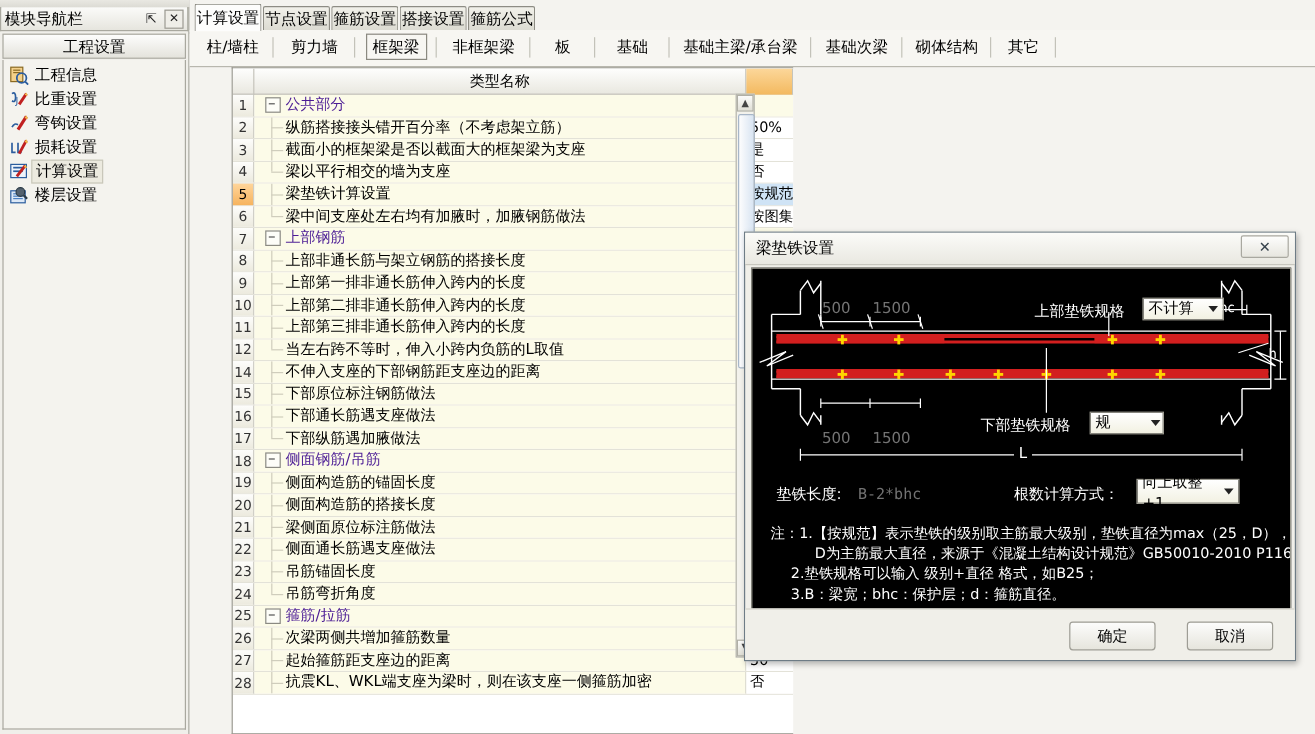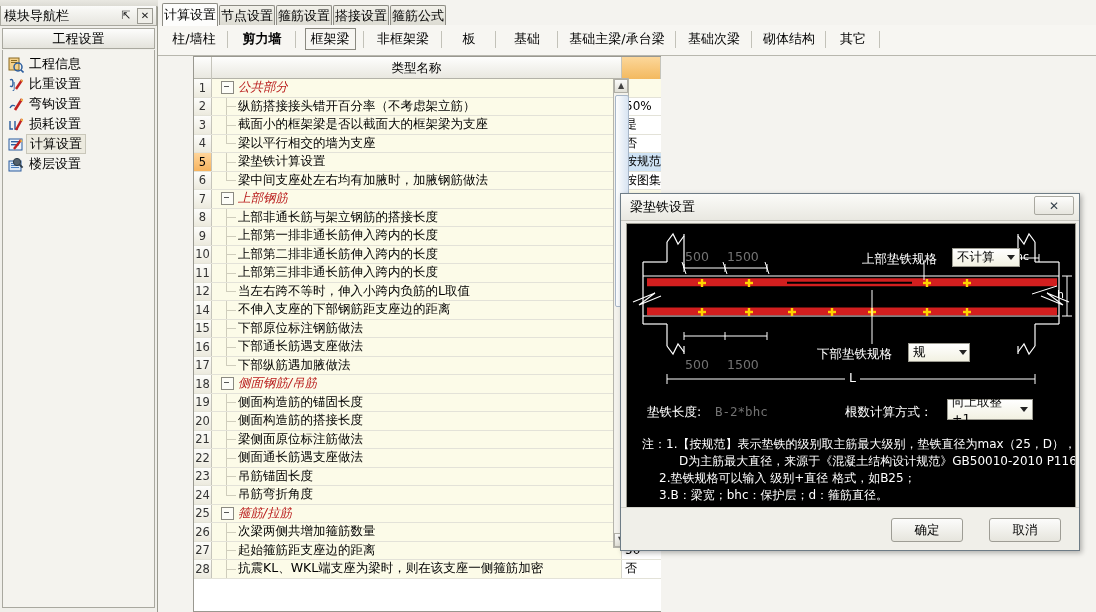--- a/index.html
+++ b/index.html
@@ -51,21 +51,21 @@
     font-size:13px;
   }
   .nav-list {
     position:absolute; left:2px; top:50px; width:153px; height:558px;
     background:#f4f3ee;
     border:1px solid #a9a89f; border-top:none;
     box-sizing:border-box;
     padding-top:3px;
   }
   .nav-item {
-    display:flex; align-items:flex-end; height:20px; padding-left:5px; gap:5px;
+    display:flex; align-items:center; height:20px; padding-left:5px; gap:5px;
     cursor:default;
   }
   .nav-item.selected .nav-item-label {
     background:#eceadf; border:1px solid #c9c7ba; padding:0 3px; margin:-1px -3px;
   }
   .nav-item-label { font-size:13px; white-space:nowrap; }
   .nv-icon { width:16px; height:16px; position:relative; flex:0 0 16px; }
 
   
   .content {
@@ -139,21 +139,21 @@
     display:flex; align-items:center; justify-content:center;
     font-size:11.5px; color:#333;
   }
   .grow.sel .g-num { background:linear-gradient(#ffd59a,#f6b35e); color:#000; }
   .g-name {
     width:410px; box-sizing:border-box; border-right:1px solid #d7d6cc;
     background:#fcfbe8;
     display:flex; align-items:center;
     font-size:12.5px; padding-left:2px; white-space:nowrap; overflow:hidden;
   }
-  .grow.group .g-name { color:#b91c1c;font-style:italic; }
+  .grow.group .g-name { color:#4c1d95; }
   .grow.group .g-name, .grow.group .g-val { background:#fcfbe8; }
   .g-val {
     flex:1; box-sizing:border-box; background:#fff;
     display:flex; align-items:center; font-size:12px;
     padding-left:3px; white-space:nowrap; overflow:hidden;
   }
   .grow.sel .g-val { background:#cfe3f5; }
   .expander {
     width:11px; height:11px; border:1px solid #8b8a82; background:#fdfdf8;
     margin-left:7px; margin-right:4px; position:relative; flex:0 0 11px;
@@ -372,21 +372,21 @@
         <span>箍筋公式</span>
       </div>
       <div class="tabstrip-line"></div>
     </div>
 
     <div class="subtabs">
       <div class="subtab" style="left:4px;width:64px;">
         <span class="subtab-label">柱/墙柱</span>
       </div>
       <div class="subtab-sep" style="left:69px;"></div>
-      <div class="subtab" style="left:72px;width:64px;font-weight:bold;">
+      <div class="subtab" style="left:72px;width:64px;">
         <span class="subtab-label">剪力墙</span>
       </div>
       <div class="subtab-sep" style="left:137px;"></div>
       <div class="subtab active" style="left:140px;width:64px;">
         <span class="subtab-label">框架梁</span>
       </div>
       <div class="subtab-sep" style="left:205px;"></div>
       <div class="subtab" style="left:208px;width:74px;">
         <span class="subtab-label">非框架梁</span>
       </div>

